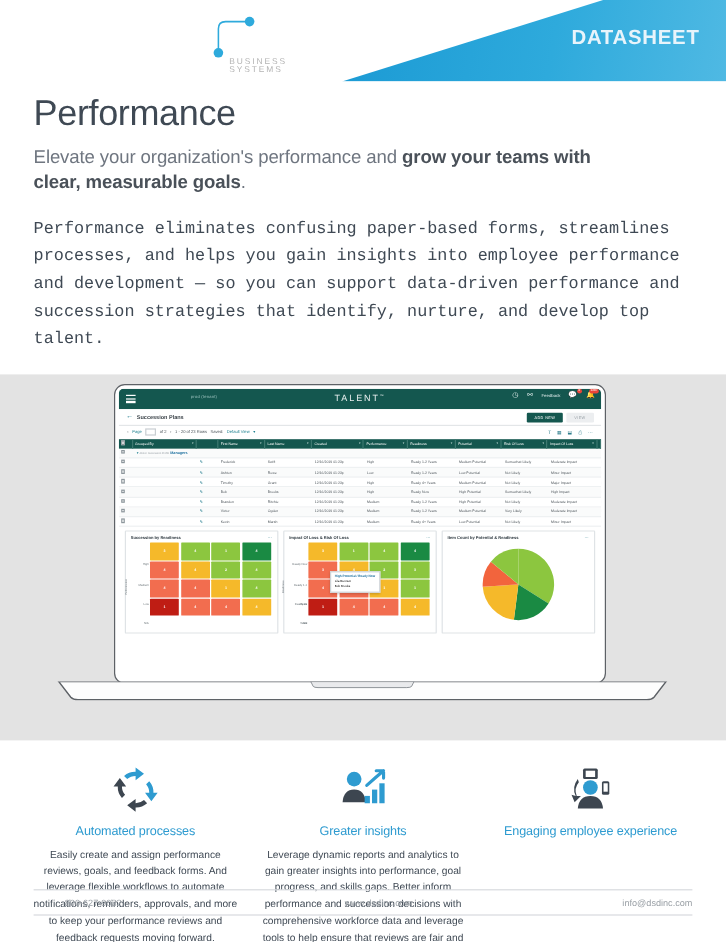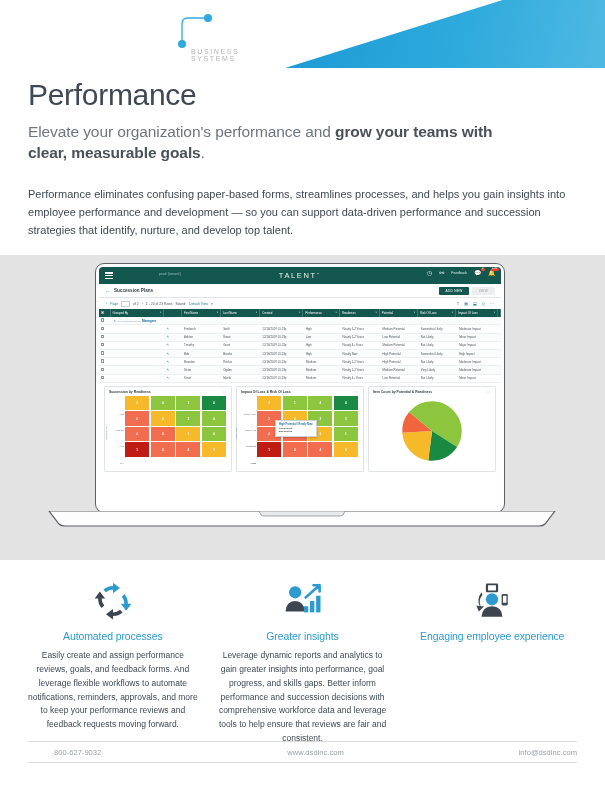--- a/index.html
+++ b/index.html
@@ -43,22 +43,22 @@
   h1.page-title {
     font-size: 30px; font-weight: normal; color: #3f4954; letter-spacing: -.3px;
     margin-bottom: 10px;
   }
   .subtitle {
     font-size: 15.5px; color: #6f7680; line-height: 1.34; max-width: 470px;
     letter-spacing: -.1px;
   }
   .subtitle b { color: #4a5159; font-weight: bold; }
   .intro-para {
-    margin-top: 21px; font-size: 11px; color: #3f4954; line-height: 1.66;
-    max-width: 550px; letter-spacing: .01px;
+    margin-top: 16px; font-size: 14px; color: #3f4954; line-height: 1.66;
+    max-width: 550px; letter-spacing: .01px; font-family: Liberation Mono, monospace;
   }
 
   
   .band { position: relative; margin-top: 16px; height: 305px; background: #e3e3e3; }
   .laptop { position: absolute; left: 95px; top: 8px; width: 410px; height: 250px;
             border: 1.6px solid #5d6166; border-radius: 9px; background: #fff;
             overflow: hidden; }
   .laptop-base { position: absolute; left: 47px; top: 256px; width: 510px; height: 16px; }
   .laptop-base svg { display: block; }
 
@@ -150,20 +150,21 @@
   .f-mid { flex:1; text-align:center; }
   .f-right { flex:1; text-align:right; }
 </style>
 </head>
 <body>
 
 <div class="page">
 
   <div class="header">
     <div class="header-wedge"></div>
+    <div class="datasheet-label">DATASHEET</div>
 
 
     <div class="dsd-logo">
       <svg width="112" height="50" viewBox="0 0 112 50" style="position:absolute;left:0;top:0;">
         <circle cx="36" cy="8" r="4" fill="#2eaadc"></circle>
         <circle cx="10" cy="34" r="4" fill="#2eaadc"></circle>
         <path d="M34 8 L16 8 Q10 8 10 14 L10 32" stroke="#2eaadc" stroke-width="1.3" fill="none"></path>
       </svg>
       <div class="dsd-sub">BUSINESS SYSTEMS</div>
     </div>

